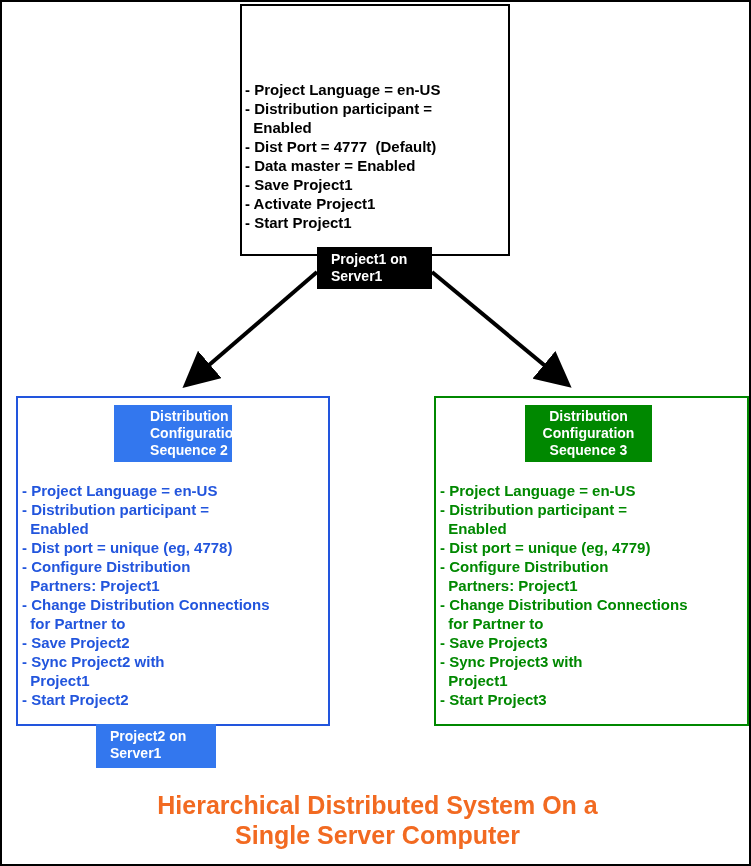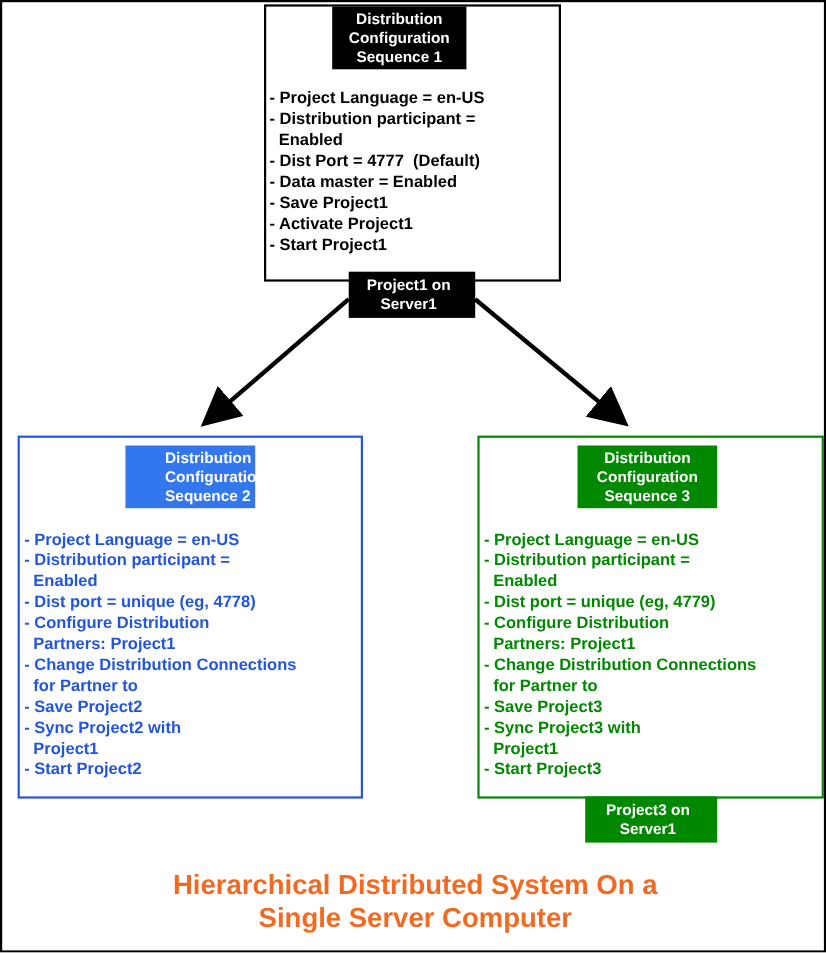--- a/index.html
+++ b/index.html
@@ -54,22 +54,22 @@
     font-weight: bold;
     white-space: pre;
   }
   .node-footer {
     position: absolute;
     box-sizing: border-box;
     color: #ffffff;
     font-weight: bold;
     font-size: 14px;
     line-height: 17px;
-    text-align: center;
-    padding: 4px 6px 5px 0;
+    text-align: left;
+    padding: 4px 6px 5px 14px;
   }
 
   
   #box1 {
     left: 238px;
     top: 2px;
     width: 270px;
     height: 252px;
     border: 2px solid #000000;
   }
@@ -181,23 +181,20 @@
     <line x1="315" y1="270" x2="185" y2="382" stroke="#000000" stroke-width="4" marker-end="url(#ah-black)"></line>
 
     <line x1="430" y1="270" x2="565" y2="382" stroke="#000000" stroke-width="4" marker-end="url(#ah-black)"></line>
 
     <line x1="218" y1="622" x2="146" y2="622" stroke="#000000" stroke-width="3" marker-end="url(#ah-black)"></line>
 
     <line x1="632" y1="622" x2="562" y2="622" stroke="#000000" stroke-width="3" marker-end="url(#ah-black)"></line>
   </svg>
 
   <div class="node" id="box1"></div>
-  <div class="node-header" id="box1-header">Distribution
-Configuration
-Sequence 1</div>
   <div class="node-body" id="box1-body">- Project Language = en-US
 - Distribution participant =
   Enabled
 - Dist Port = 4777  (Default)
 - Data master = Enabled
 - Save Project1
 - Activate Project1
 - Start Project1</div>
   <div class="node-footer" id="box1-footer">Project1 on
 Server1</div>
@@ -211,38 +208,38 @@
   Enabled
 - Dist port = unique (eg, 4778)
 - Configure Distribution
   Partners: Project1
 - Change Distribution Connections
   for Partner to
 - Save Project2
 - Sync Project2 with
   Project1
 - Start Project2</div>
+  <div class="node-footer" id="box2-footer">Project2 on
+Server1</div>
 
   <div class="node" id="box3"></div>
   <div class="node-header" id="box3-header">Distribution
 Configuration
 Sequence 3</div>
   <div class="node-body" id="box3-body">- Project Language = en-US
 - Distribution participant =
   Enabled
 - Dist port = unique (eg, 4779)
 - Configure Distribution
   Partners: Project1
 - Change Distribution Connections
   for Partner to
 - Save Project3
 - Sync Project3 with
   Project1
 - Start Project3</div>
-  <div class="node-footer" id="box3-footer">Project3 on
-Server1</div>
 
   <div id="caption">
     <div>Hierarchical Distributed System On a</div>
     <div>Single Server Computer</div>
   </div>
 
 </div>
 
 </body></html>

